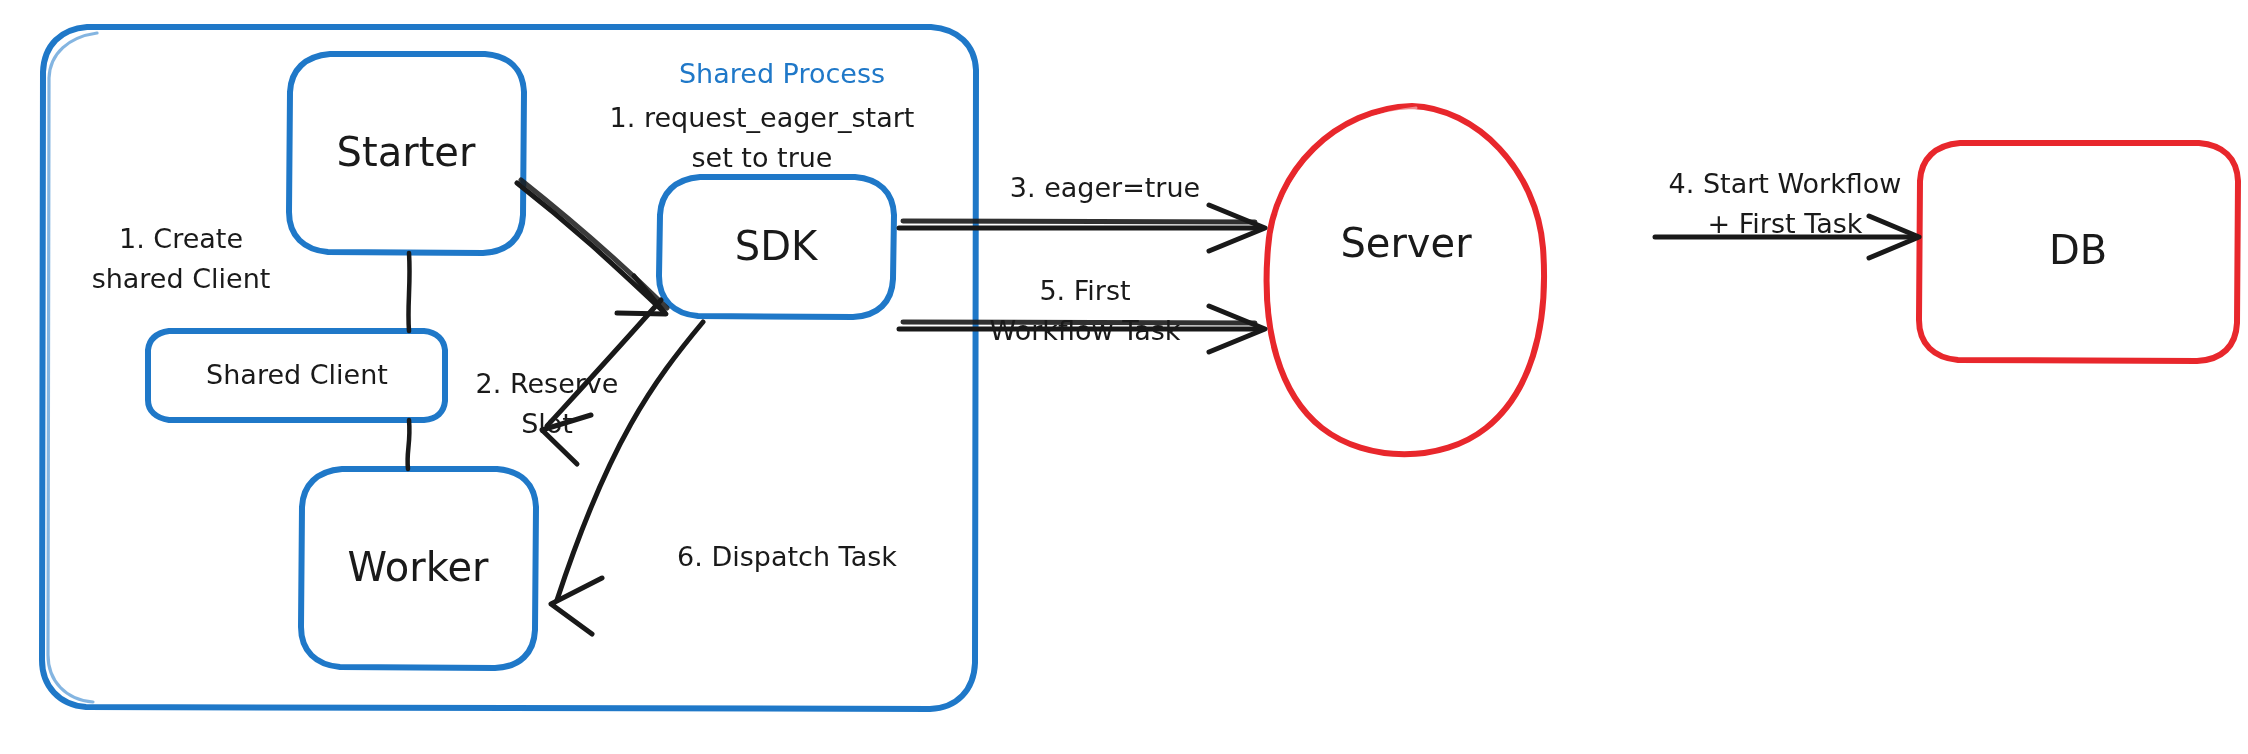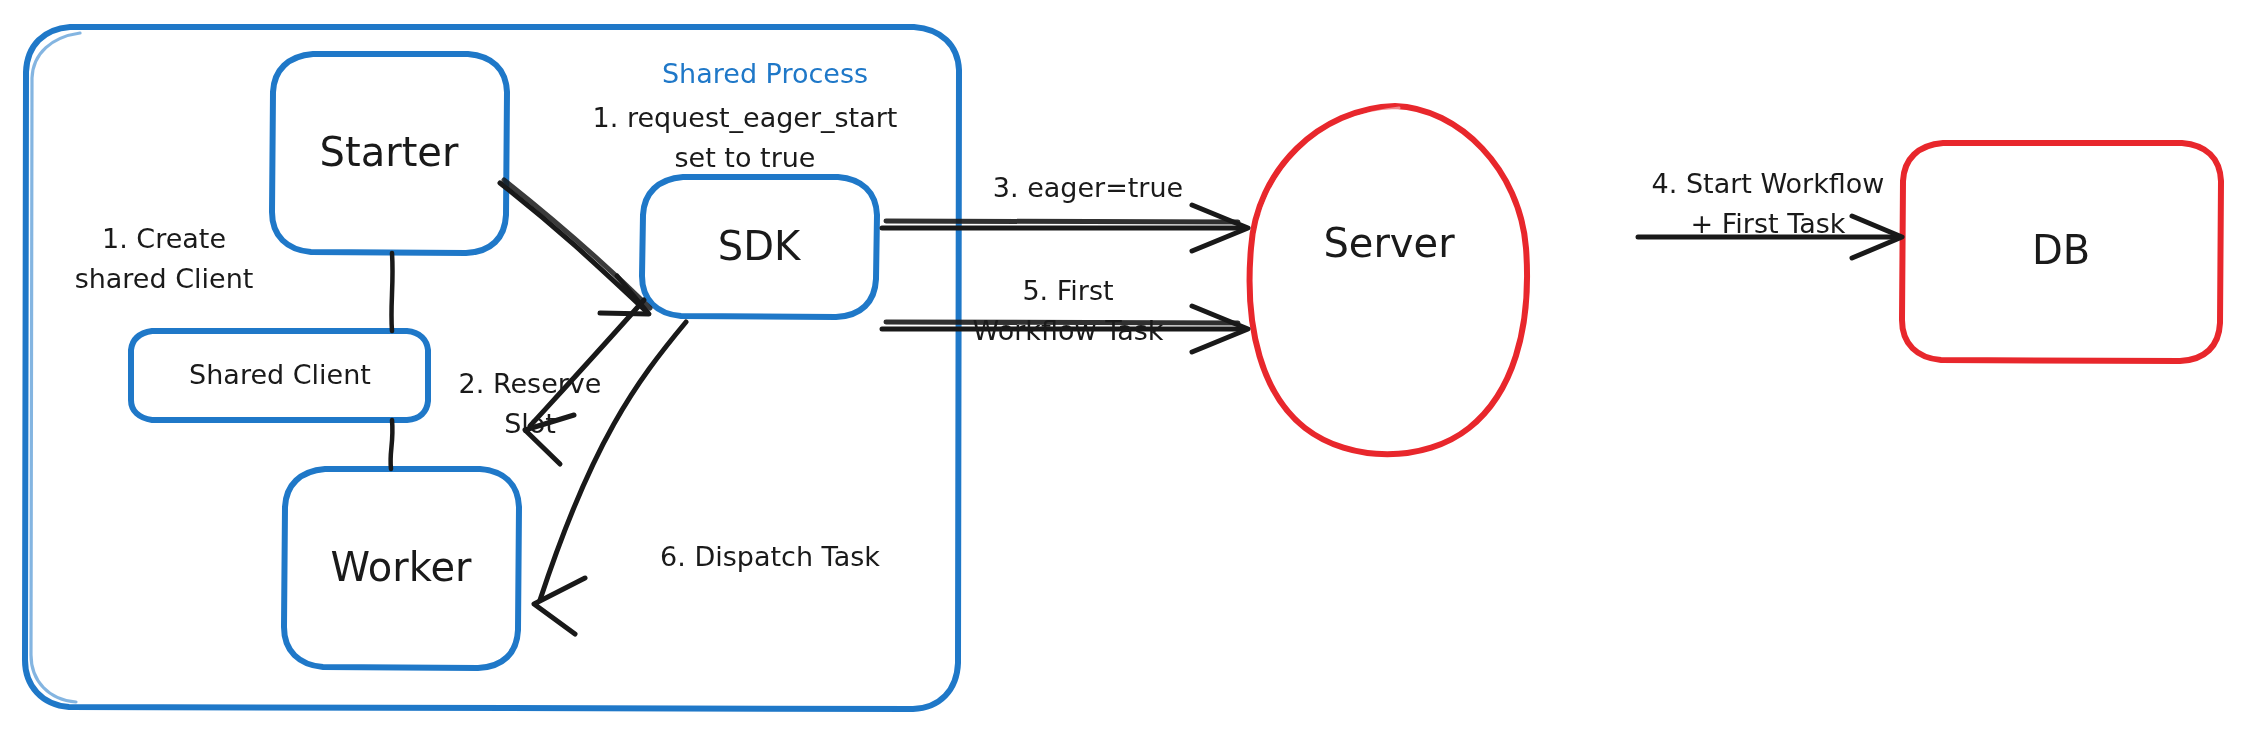--- a/index.html
+++ b/index.html
@@ -11,20 +11,21 @@
     width: 2248px;
     height: 754px;
     overflow: hidden;
     font-family: "DejaVu Sans", sans-serif;
   }
   #diagram-root {
     position: relative;
     width: 1836px;
     height: 754px;
     background: #ffffff;
+    margin-left: 17px;
   }
   svg#scene {
     display: block;
     width: 2248px;
     height: 754px;
   }
   .node-label {
     font-family: "DejaVu Sans", sans-serif;
     fill: #1a1a1a;
     text-anchor: middle;

